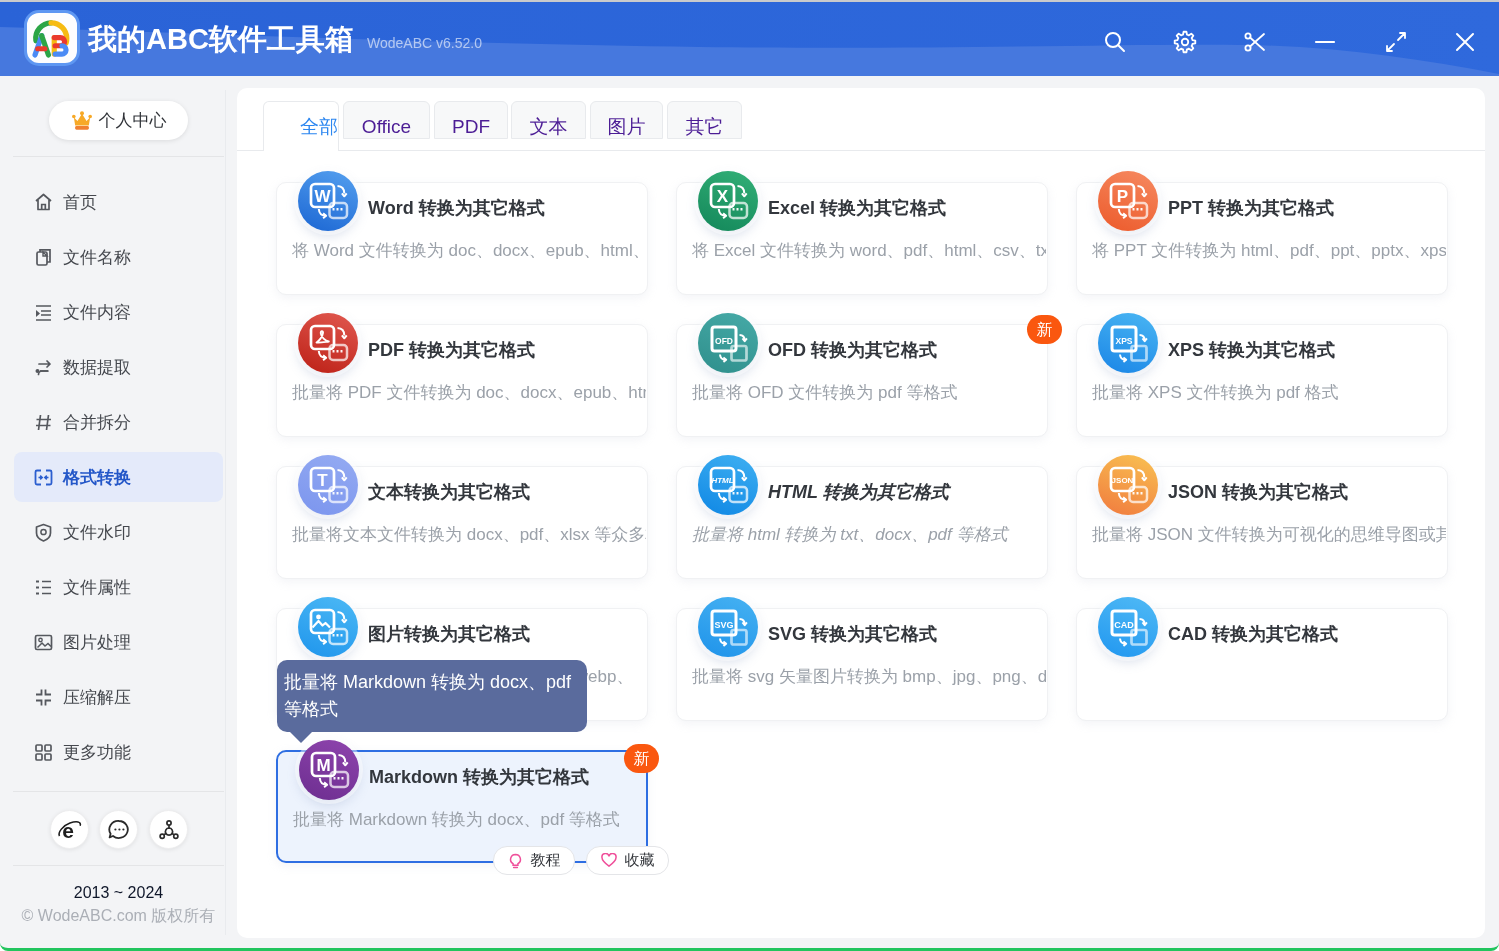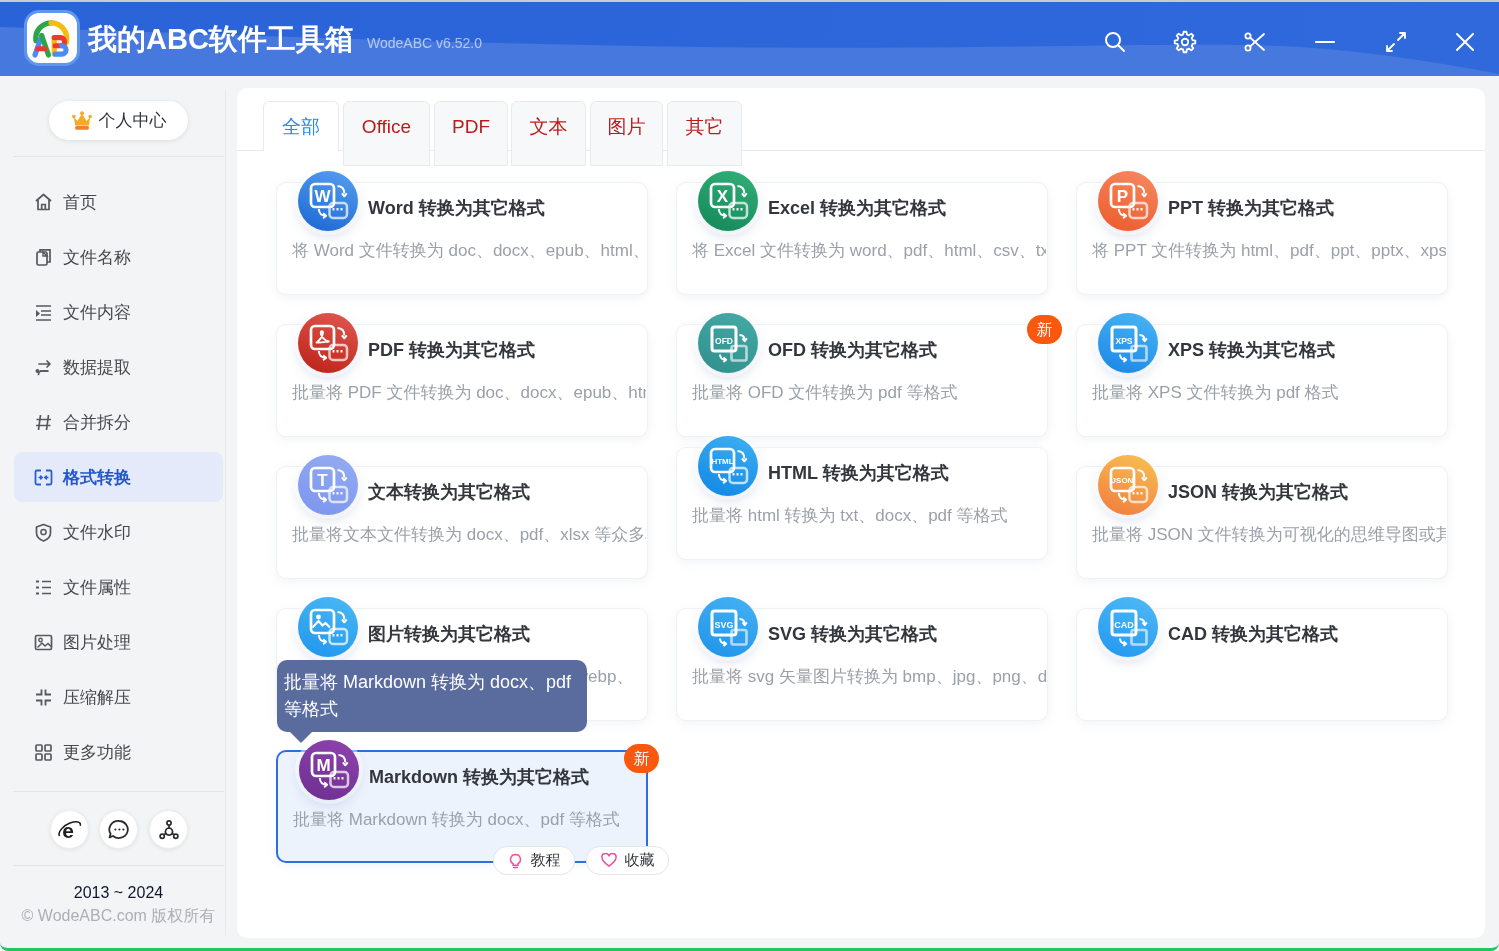--- a/index.html
+++ b/index.html
@@ -22,21 +22,21 @@
 .mi { height:55px; display:flex; align-items:center; padding-left:19px; font-size:17px; color:#45484e; }
 .mi svg { margin-right:9px; flex:none; }
 .mi.sel { color:#2457c8; font-weight:bold; position:relative; z-index:0; }
 .mi.sel::before { content:''; position:absolute; left:0; right:0; top:2px; bottom:3px; background:#e4eafa; border-radius:8px; z-index:-1; }
 .circ { position:absolute; top:810px; width:39px; height:39px; border-radius:50%; background:#fff; border:1px solid #ededee; box-shadow:0 1px 4px rgba(0,0,0,0.08); display:flex; align-items:center; justify-content:center; }
 #cpy1 { position:absolute; top:884px; left:0; width:237px; text-align:center; font-size:16px; color:#0f172a; }
 #cpy2 { position:absolute; top:906px; left:0; width:237px; text-align:center; font-size:16px; color:#abafb6; }
 
 #panel { position:absolute; left:237px; top:88px; width:1248px; height:850px; background:#fff; border-radius:10px; }
 #tabline { position:absolute; left:237px; top:150px; width:1248px; height:1px; background:#e8eaed; z-index:1; }
-.tab { position:absolute; top:101px; height:65px; background:#f7f8f9; border:1px solid #e8eaed; border-radius:6px 6px 0 0; text-align:center; line-height:50px; font-size:19px; color:#b91c1c; z-index:2; }
+.tab { position:absolute; top:101px; height:38px; background:#f7f8f9; border:1px solid #e8eaed; border-radius:6px 6px 0 0; text-align:center; line-height:50px; font-size:19px; color:#4c1d95; z-index:2; }
 .tab.act { background:#fff; color:#2d87f0; height:50px; border-bottom:none; }
 
 .card { position:absolute; width:372px; height:113px; background:#fff; border:1px solid #f0f1f3; border-radius:10px; box-shadow:0 3px 10px rgba(190,196,208,0.18); }
 .card.sel { background:#edf3fd; border:2px solid #2e6ee2; }
 .cicon { position:absolute; left:21px; top:-12px; width:60px; height:60px; border-radius:50%; box-shadow:0 0 0 4px rgba(255,255,255,0.45),0 5px 12px rgba(130,150,190,0.30); }
 .ctitle { position:absolute; left:91px; top:12px; line-height:26px; font-size:18px; font-weight:bold; color:#33373d; white-space:nowrap; }
 .cdesc { position:absolute; left:15px; top:56px; right:1px; font-size:17px; color:#9ba1a9; white-space:nowrap; overflow:hidden; }
 .badge { position:absolute; top:-10px; right:-15px; width:35px; height:29px; background:#fa570f; border-radius:15px; color:#fff; font-size:16px; text-align:center; line-height:29px; }
 
 #tip { position:absolute; left:277px; top:660px; width:310px; height:72px; background:#5a6b9d; border-radius:10px; color:#fff; font-size:18px; line-height:27px; padding:9px 0 0 7px; z-index:10; }
@@ -177,21 +177,21 @@
         <path d="M12,7.2 L12,10 M7,16.8 L9.3,15.3 M17,16.8 L14.7,15.3" stroke="#2b2b2b" stroke-width="1.7"></path>
         <path d="M12,10 a3.6,3.6 0 0 1 3.1,5.4 a3.6,3.6 0 0 1 -6.2,0 A3.6,3.6 0 0 1 12,10 Z" fill="none" stroke="#2b2b2b" stroke-width="1.7"></path>
       </svg>
     </div>
   <div class="sdiv" style="top:865px"></div>
   <div id="cpy1">2013 ~ 2024</div>
   <div id="cpy2">© WodeABC.com 版权所有</div>
 
   <div id="panel"></div>
   <div id="tabline"></div>
-  <div class="tab act" style="left:263px; width:76px;">全部</div>
+  <div class="tab act" style="left:263px; width:76px;text-align:right;">全部</div>
   <div class="tab" style="left:343px; width:87px;">Office</div>
   <div class="tab" style="left:434px; width:74px;">PDF</div>
   <div class="tab" style="left:511px; width:75px;">文本</div>
   <div class="tab" style="left:590px; width:73px;">图片</div>
   <div class="tab" style="left:667px; width:75px;">其它</div>
 
   <div id="cards">
       <div class="card" style="left:276px;top:182px;">
         <div class="cicon" style="background:linear-gradient(200deg,#55a0ef,#1b66d3);"><svg width="60" height="60" viewBox="0 0 60 60">
             <rect x="13" y="13" width="23" height="23" rx="4" fill="none" stroke="#fff" stroke-width="2.7"></rect>
@@ -282,21 +282,21 @@
             <rect x="31.5" y="32" width="17.5" height="15" rx="3.5" fill="none" stroke="rgba(255,255,255,0.72)" stroke-width="2.5"></rect>
             <path d="M34.5,38.3 h11" stroke="rgba(255,255,255,0.95)" stroke-width="2.4" stroke-dasharray="2 2"></path>
             <path d="M39.5,15 c4.8,0.3 6.8,2.6 6.8,7.4" fill="none" stroke="#fff" stroke-width="2"></path>
             <path d="M43.9,22.3 l2.4,3 2.4,-3" fill="none" stroke="#fff" stroke-width="2" stroke-linejoin="round"></path>
             <path d="M20.8,38 c0.3,4.8 2.6,6.8 7.4,6.8" fill="none" stroke="#fff" stroke-width="2"></path>
             <path d="M25.1,42.4 l3,2.4 -3,2.4" fill="none" stroke="#fff" stroke-width="2" stroke-linejoin="round"></path>
           </svg></div>
         <div class="ctitle">文本转换为其它格式</div>
         <div class="cdesc" style="">批量将文本文件转换为 docx、pdf、xlsx 等众多格式</div>
       </div>
-      <div class="card" style="left:676px;top:447px;">
+      <div class="card" style="left:676px;top:466px;font-style:italic;">
         <div class="cicon" style="background:linear-gradient(200deg,#3fb0f2,#0f87e4);"><svg width="60" height="60" viewBox="0 0 60 60">
             <rect x="13" y="13" width="23" height="23" rx="4" fill="none" stroke="#fff" stroke-width="2.7"></rect>
             <text x="24.5" y="27.8" font-size="8" font-weight="bold" fill="#fff" text-anchor="middle" font-family="Liberation Sans, sans-serif">HTML</text>
             <rect x="31.5" y="32" width="17.5" height="15" rx="3.5" fill="none" stroke="rgba(255,255,255,0.72)" stroke-width="2.5"></rect>
             <path d="M34.5,38.3 h11" stroke="rgba(255,255,255,0.95)" stroke-width="2.4" stroke-dasharray="2 2"></path>
             <path d="M39.5,15 c4.8,0.3 6.8,2.6 6.8,7.4" fill="none" stroke="#fff" stroke-width="2"></path>
             <path d="M43.9,22.3 l2.4,3 2.4,-3" fill="none" stroke="#fff" stroke-width="2" stroke-linejoin="round"></path>
             <path d="M20.8,38 c0.3,4.8 2.6,6.8 7.4,6.8" fill="none" stroke="#fff" stroke-width="2"></path>
             <path d="M25.1,42.4 l3,2.4 -3,2.4" fill="none" stroke="#fff" stroke-width="2" stroke-linejoin="round"></path>
           </svg></div>

